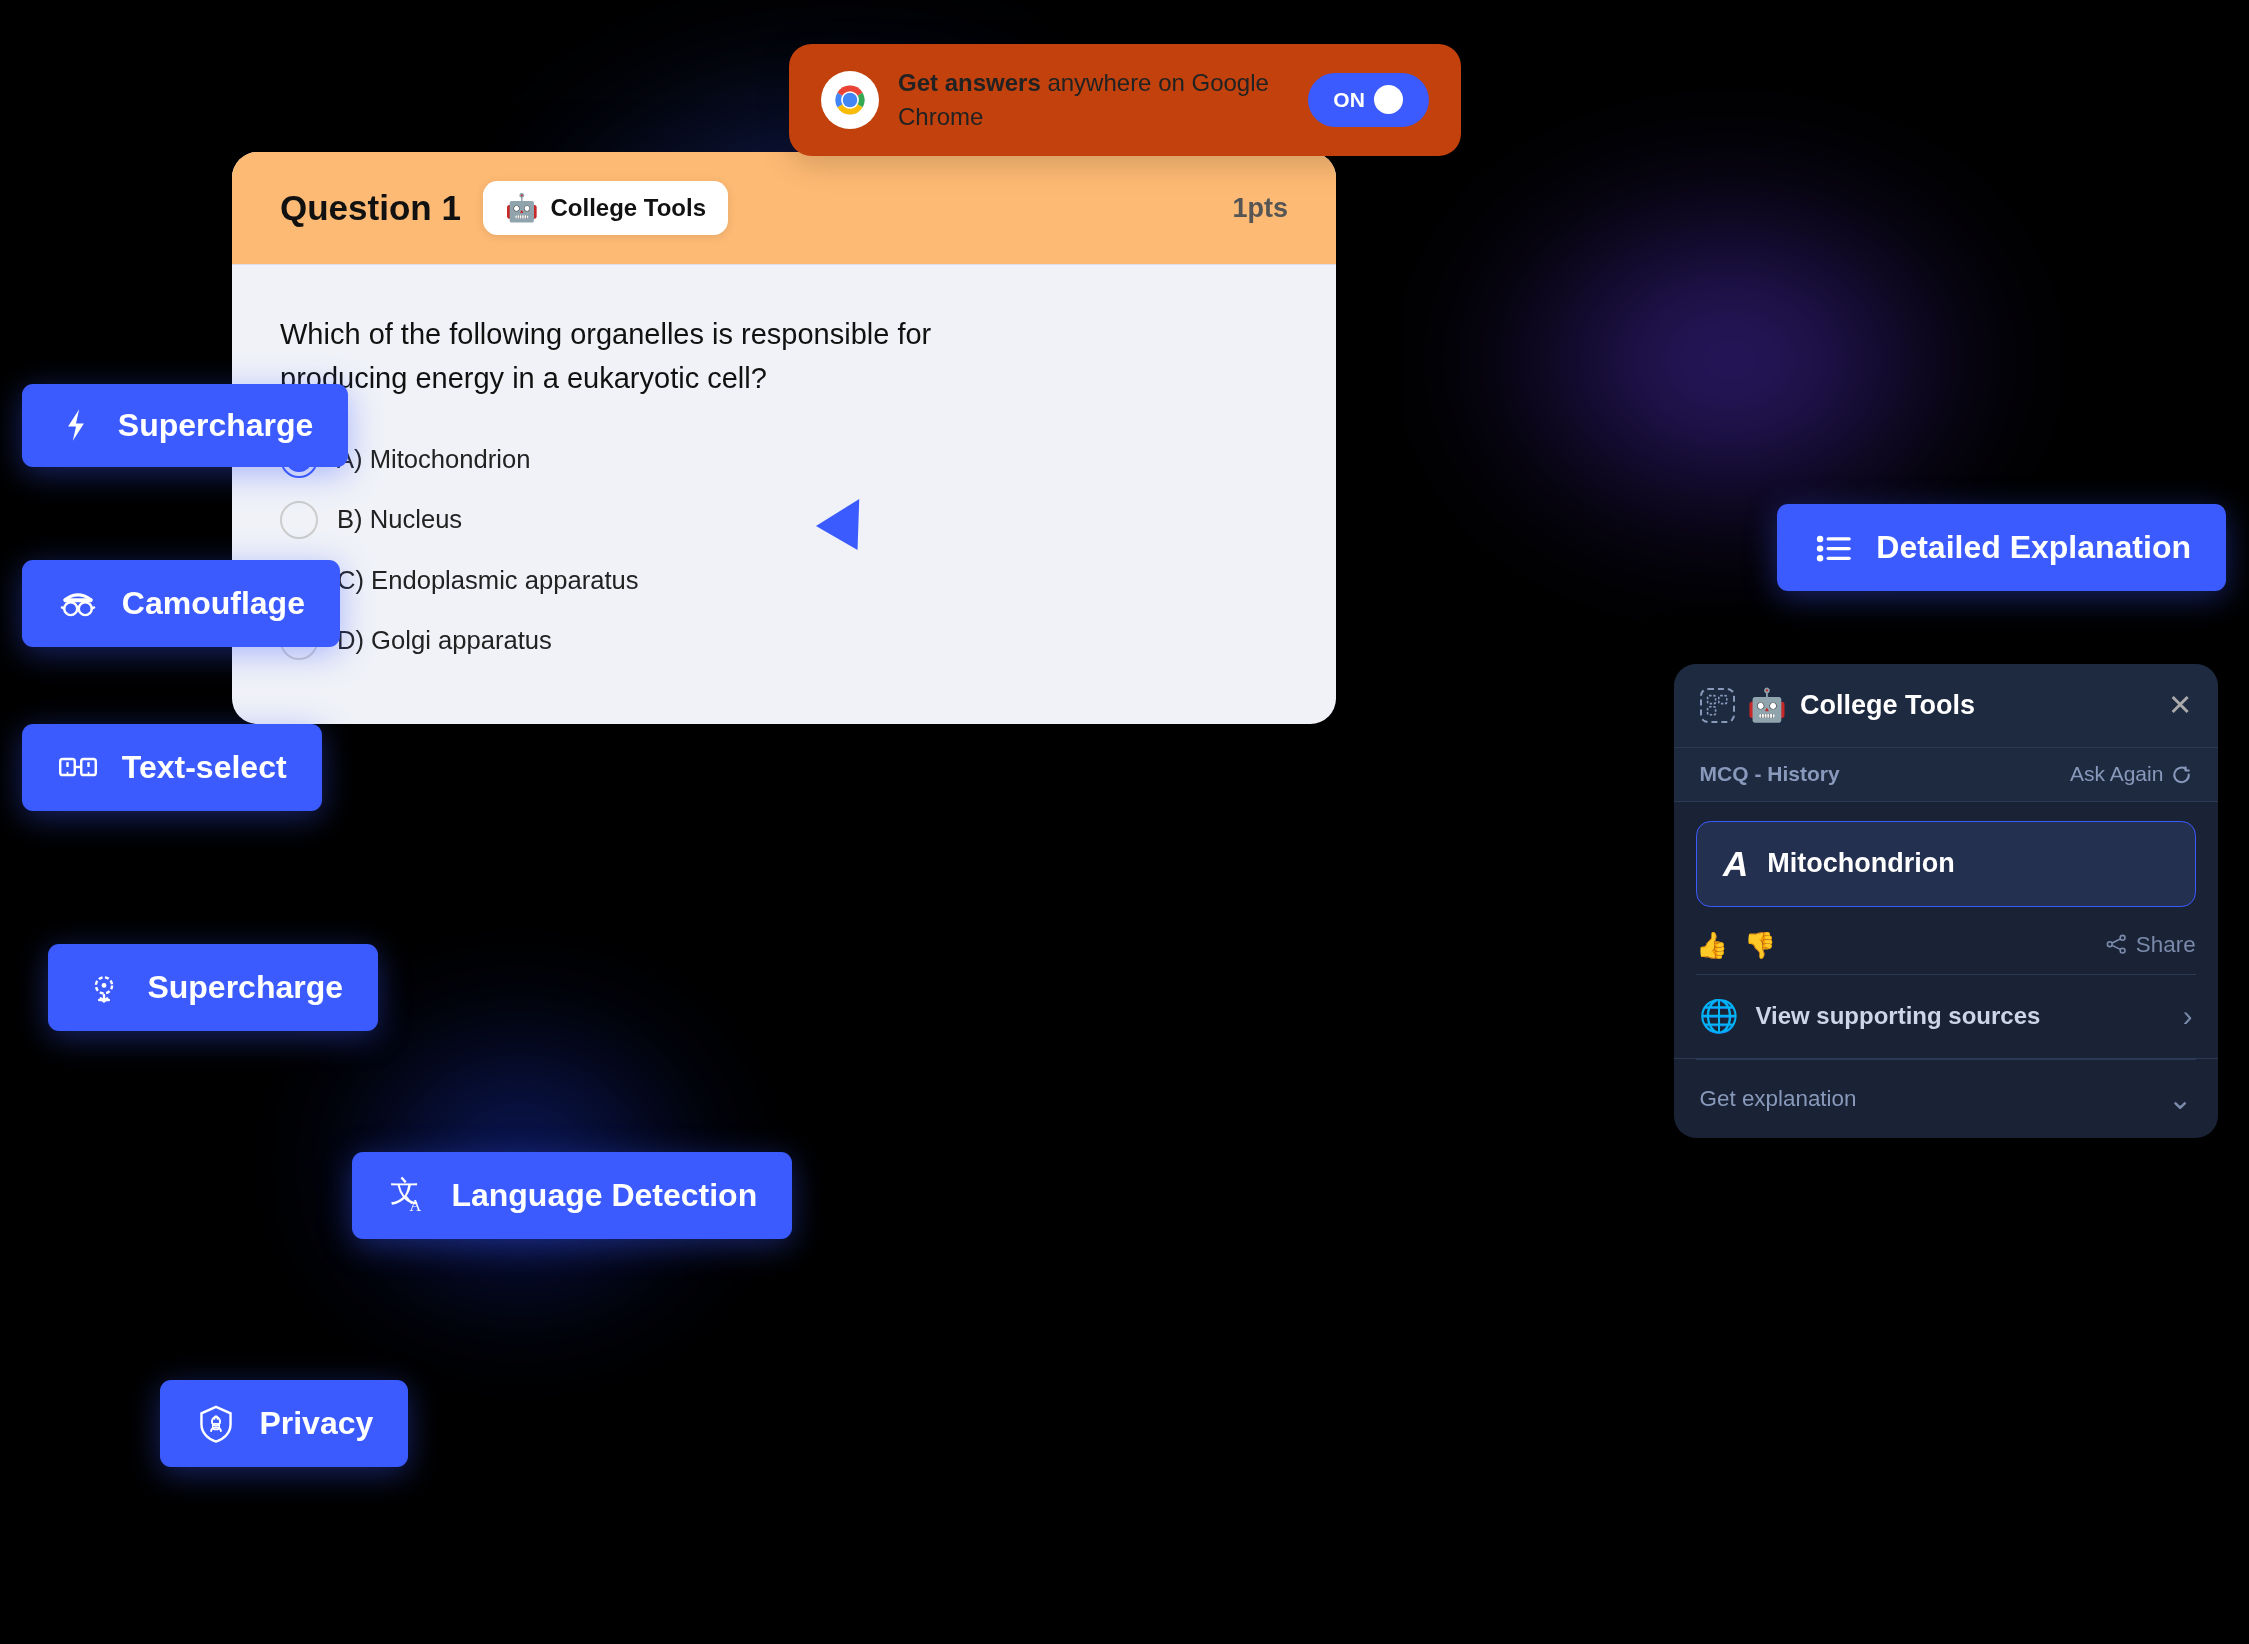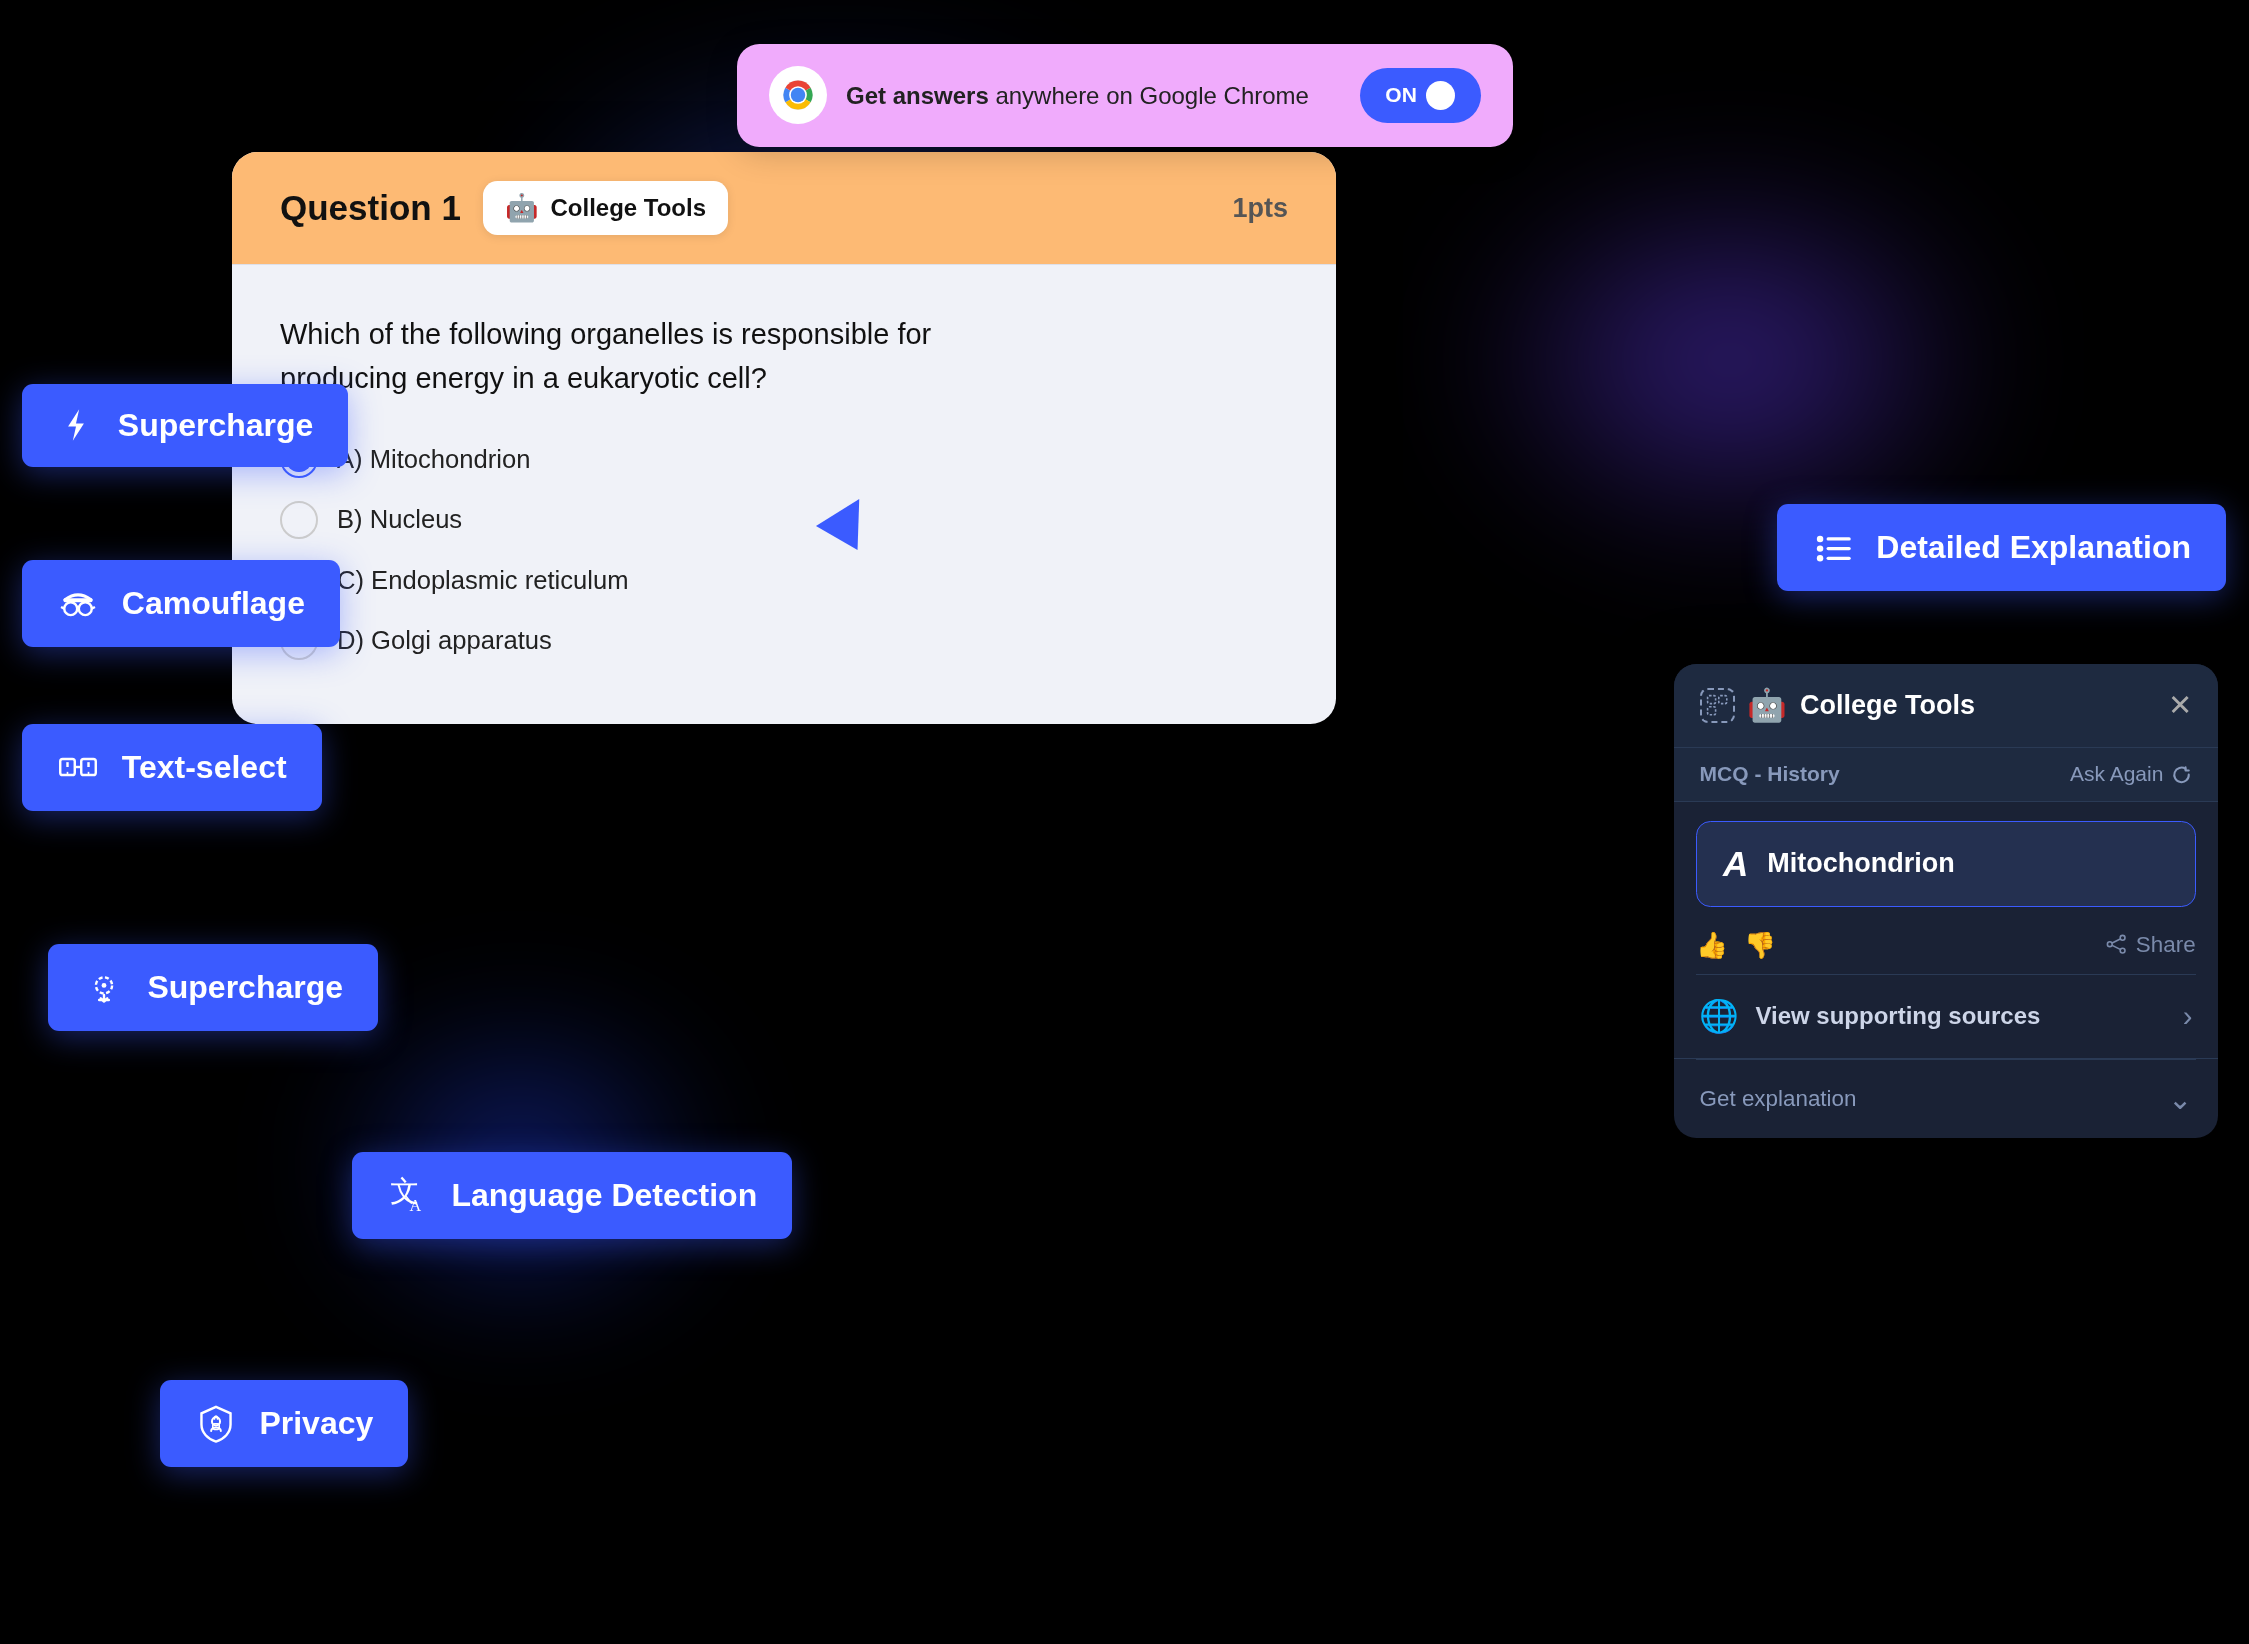--- a/index.html
+++ b/index.html
@@ -40,22 +40,22 @@
       background: radial-gradient(ellipse, #2244ff 0%, transparent 70%);
       bottom: 320px; left: 320px;
     }
 
     
     .chrome-bar {
       position: absolute;
       top: 44px;
       left: 50%;
       transform: translateX(-50%);
-      width: 776px;
-      background: #f0abfc;
+      width: 672px;
+      background: #c2410c;
       border-radius: 22.4px;
       padding: 22.4px 32px;
       display: flex;
       align-items: center;
       gap: 19px;
       box-shadow: 0 6.4px 32px rgba(0,0,0,0.18);
       z-index: 10;
     }
     .chrome-logo {
       width: 58px; height: 58px;
@@ -457,21 +457,21 @@
           <span>A) Mitochondrion</span>
         </div>
 
         <div class="quiz-option">
           <div class="radio-outer"></div>
           <span>B) Nucleus</span>
         </div>
 
         <div class="quiz-option">
           <div class="radio-outer"></div>
-          <span>C) Endoplasmic reticulum</span>
+          <span>C) Endoplasmic apparatus</span>
         </div>
 
         <div class="quiz-option">
           <div class="radio-outer"></div>
           <span>D) Golgi apparatus</span>
         </div>
       </div>
     </div>
   </div>
 

